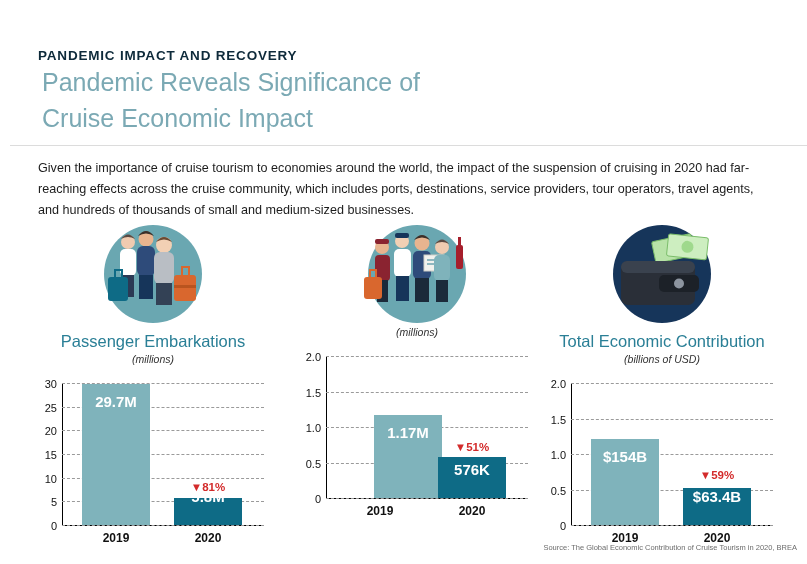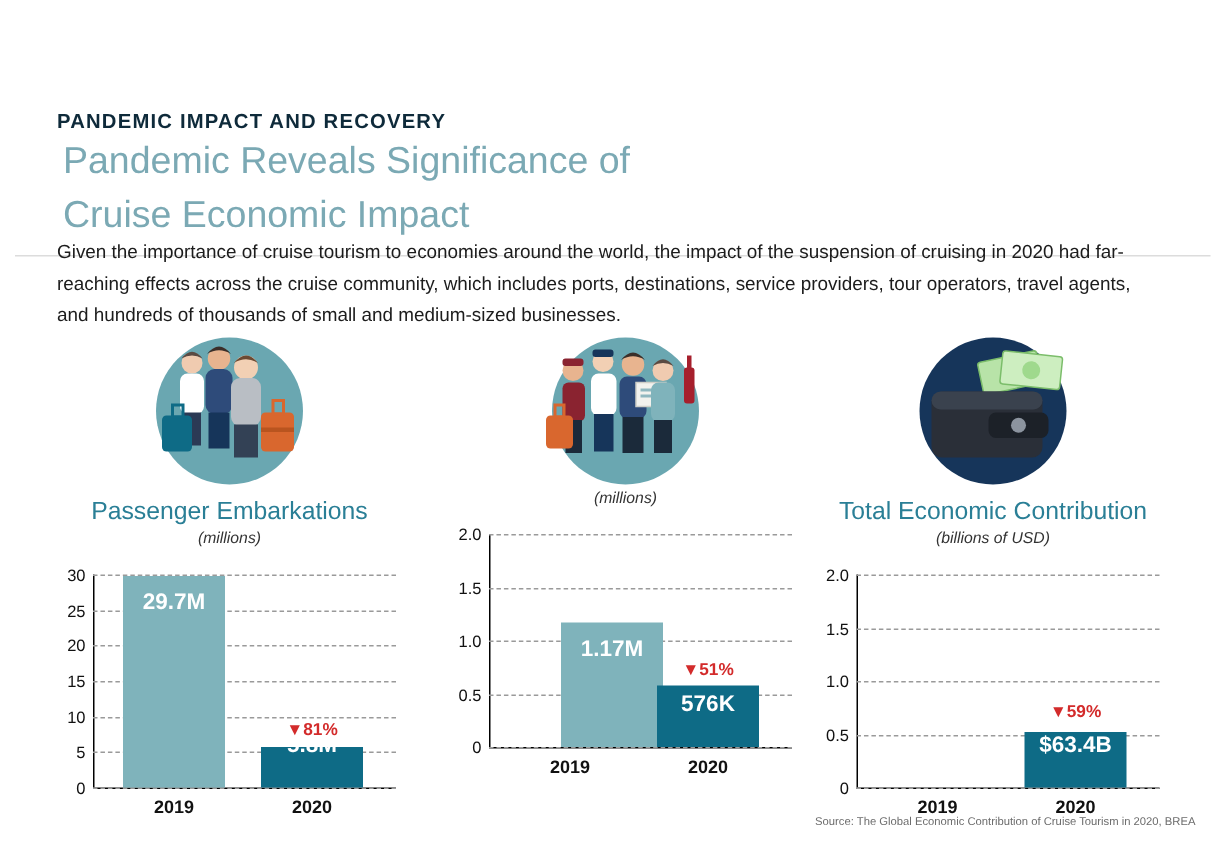--- a/index.html
+++ b/index.html
@@ -24,21 +24,20 @@
     width: 797px; height: 564px;
     background: #ffffff;
   }
   
   .header {
     position: absolute;
     left: 0; top: 0;
     width: 797px; height: 146px;
     background: #ffffff;
     border-bottom: 1px solid #dcdcdc;
-    margin-top: 25px;
   }
   .eyebrow {
     position: absolute;
     left: 28px; top: 48px;
     font-size: 13.5px;
     font-weight: bold;
     letter-spacing: 0.8px;
     color: #0e2a3a;
   }
   .title {
@@ -379,20 +378,23 @@
         <div class="tick-row" style="top:71px">
             <span class="tick-label">1.0</span>
           </div>
         <div class="tick-row" style="top:35.5px">
             <span class="tick-label">1.5</span>
           </div>
         <div class="tick-row" style="top:0px">
             <span class="tick-label">2.0</span>
           </div>
 
+        <div class="bar bar-teal" style="left:20px;width:68px;height:86.5px;">
+          <span class="bar-label">$154B</span>
+        </div>
         <div class="bar bar-navy" style="left:112px;width:68px;height:37px;">
           <span class="bar-label inside-low">$63.4B</span>
         </div>
         <span class="delta" style="left:112px;width:68px;text-align:center;top:86px;">▼59%</span>
       </div>
       <div class="xlabel" style="left:54px;width:68px;">2019</div>
       <div class="xlabel" style="left:146px;width:68px;">2020</div>
     </div>
   </div>
 

